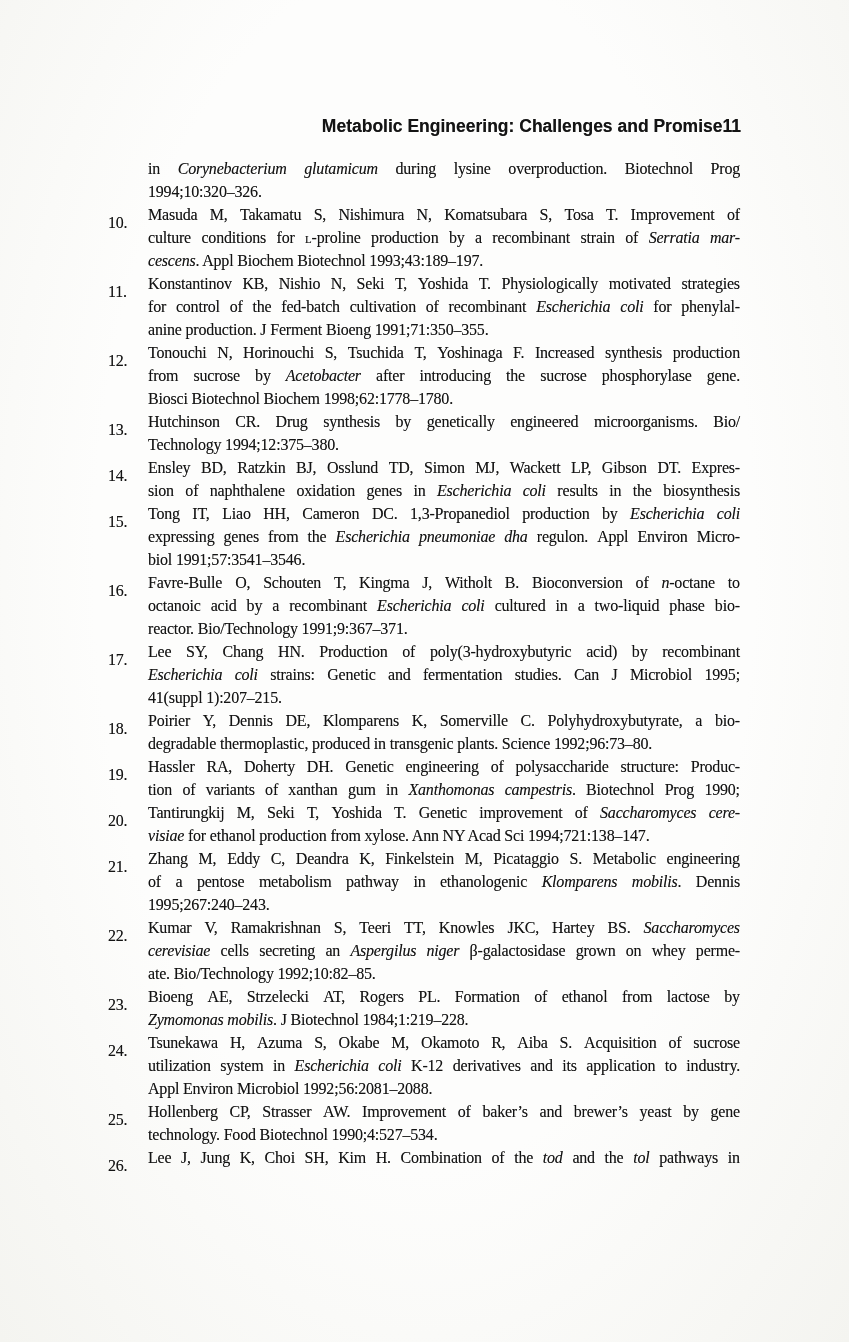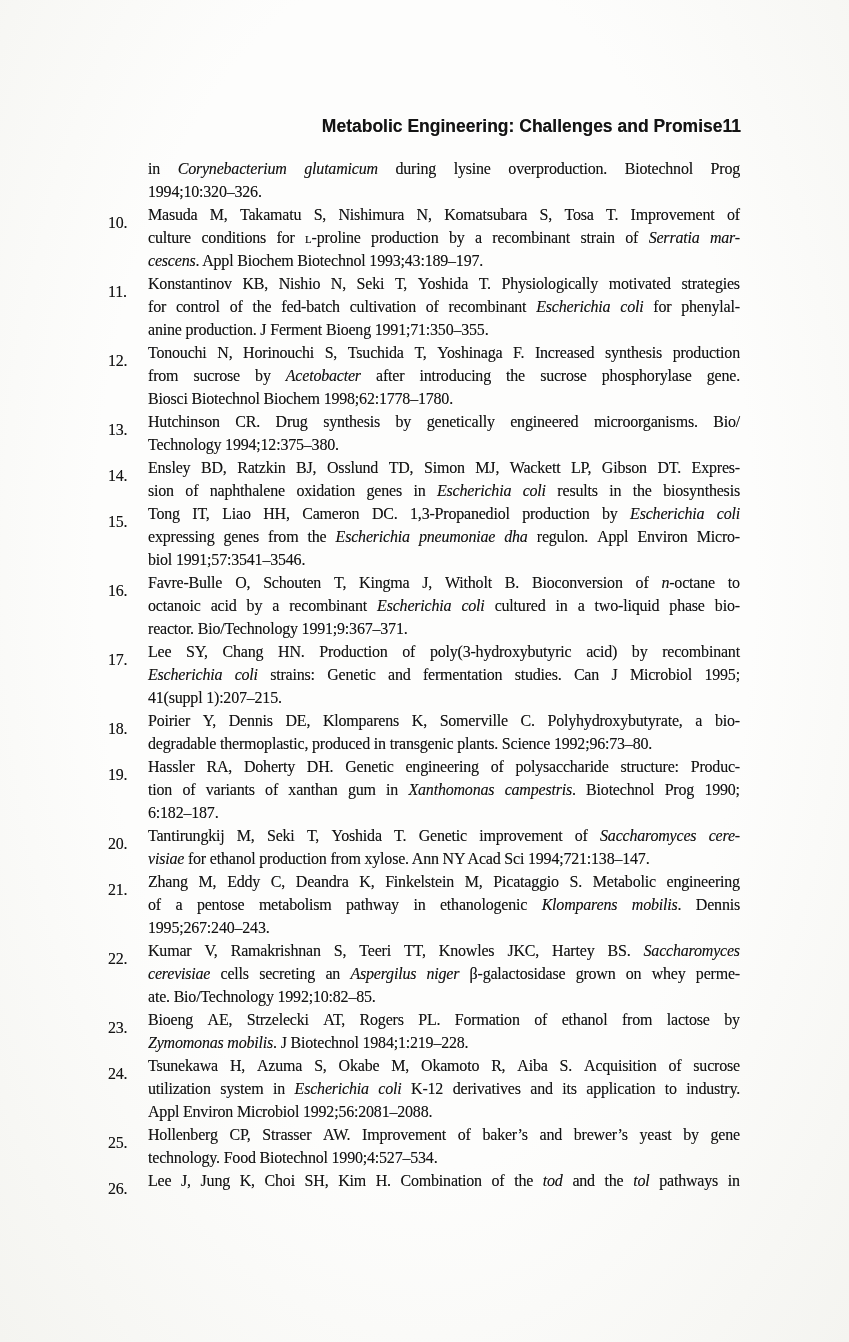--- a/index.html
+++ b/index.html
@@ -348,21 +348,20 @@
             <span class="w"><span>of</span></span>
             <span class="w"><span>xanthan</span></span>
             <span class="w"><span>gum</span></span>
             <span class="w"><span>in</span></span>
             <span class="w"><span class="i">Xanthomonas</span></span>
             <span class="w"><span class="i">campestris</span><span>.</span></span>
             <span class="w"><span>Biotechnol</span></span>
             <span class="w"><span>Prog</span></span>
             <span class="w"><span>1990;</span></span>
           </div>
-          <div class="line"><span>6:182–187.</span></div>
         </div>
       </div>
       <div class="ref">
         <div class="num">20.</div>
         <div class="rbody">
           <div class="line just">
             <span class="w"><span>Tantirungkij</span></span>
             <span class="w"><span>M,</span></span>
             <span class="w"><span>Seki</span></span>
             <span class="w"><span>T,</span></span>

